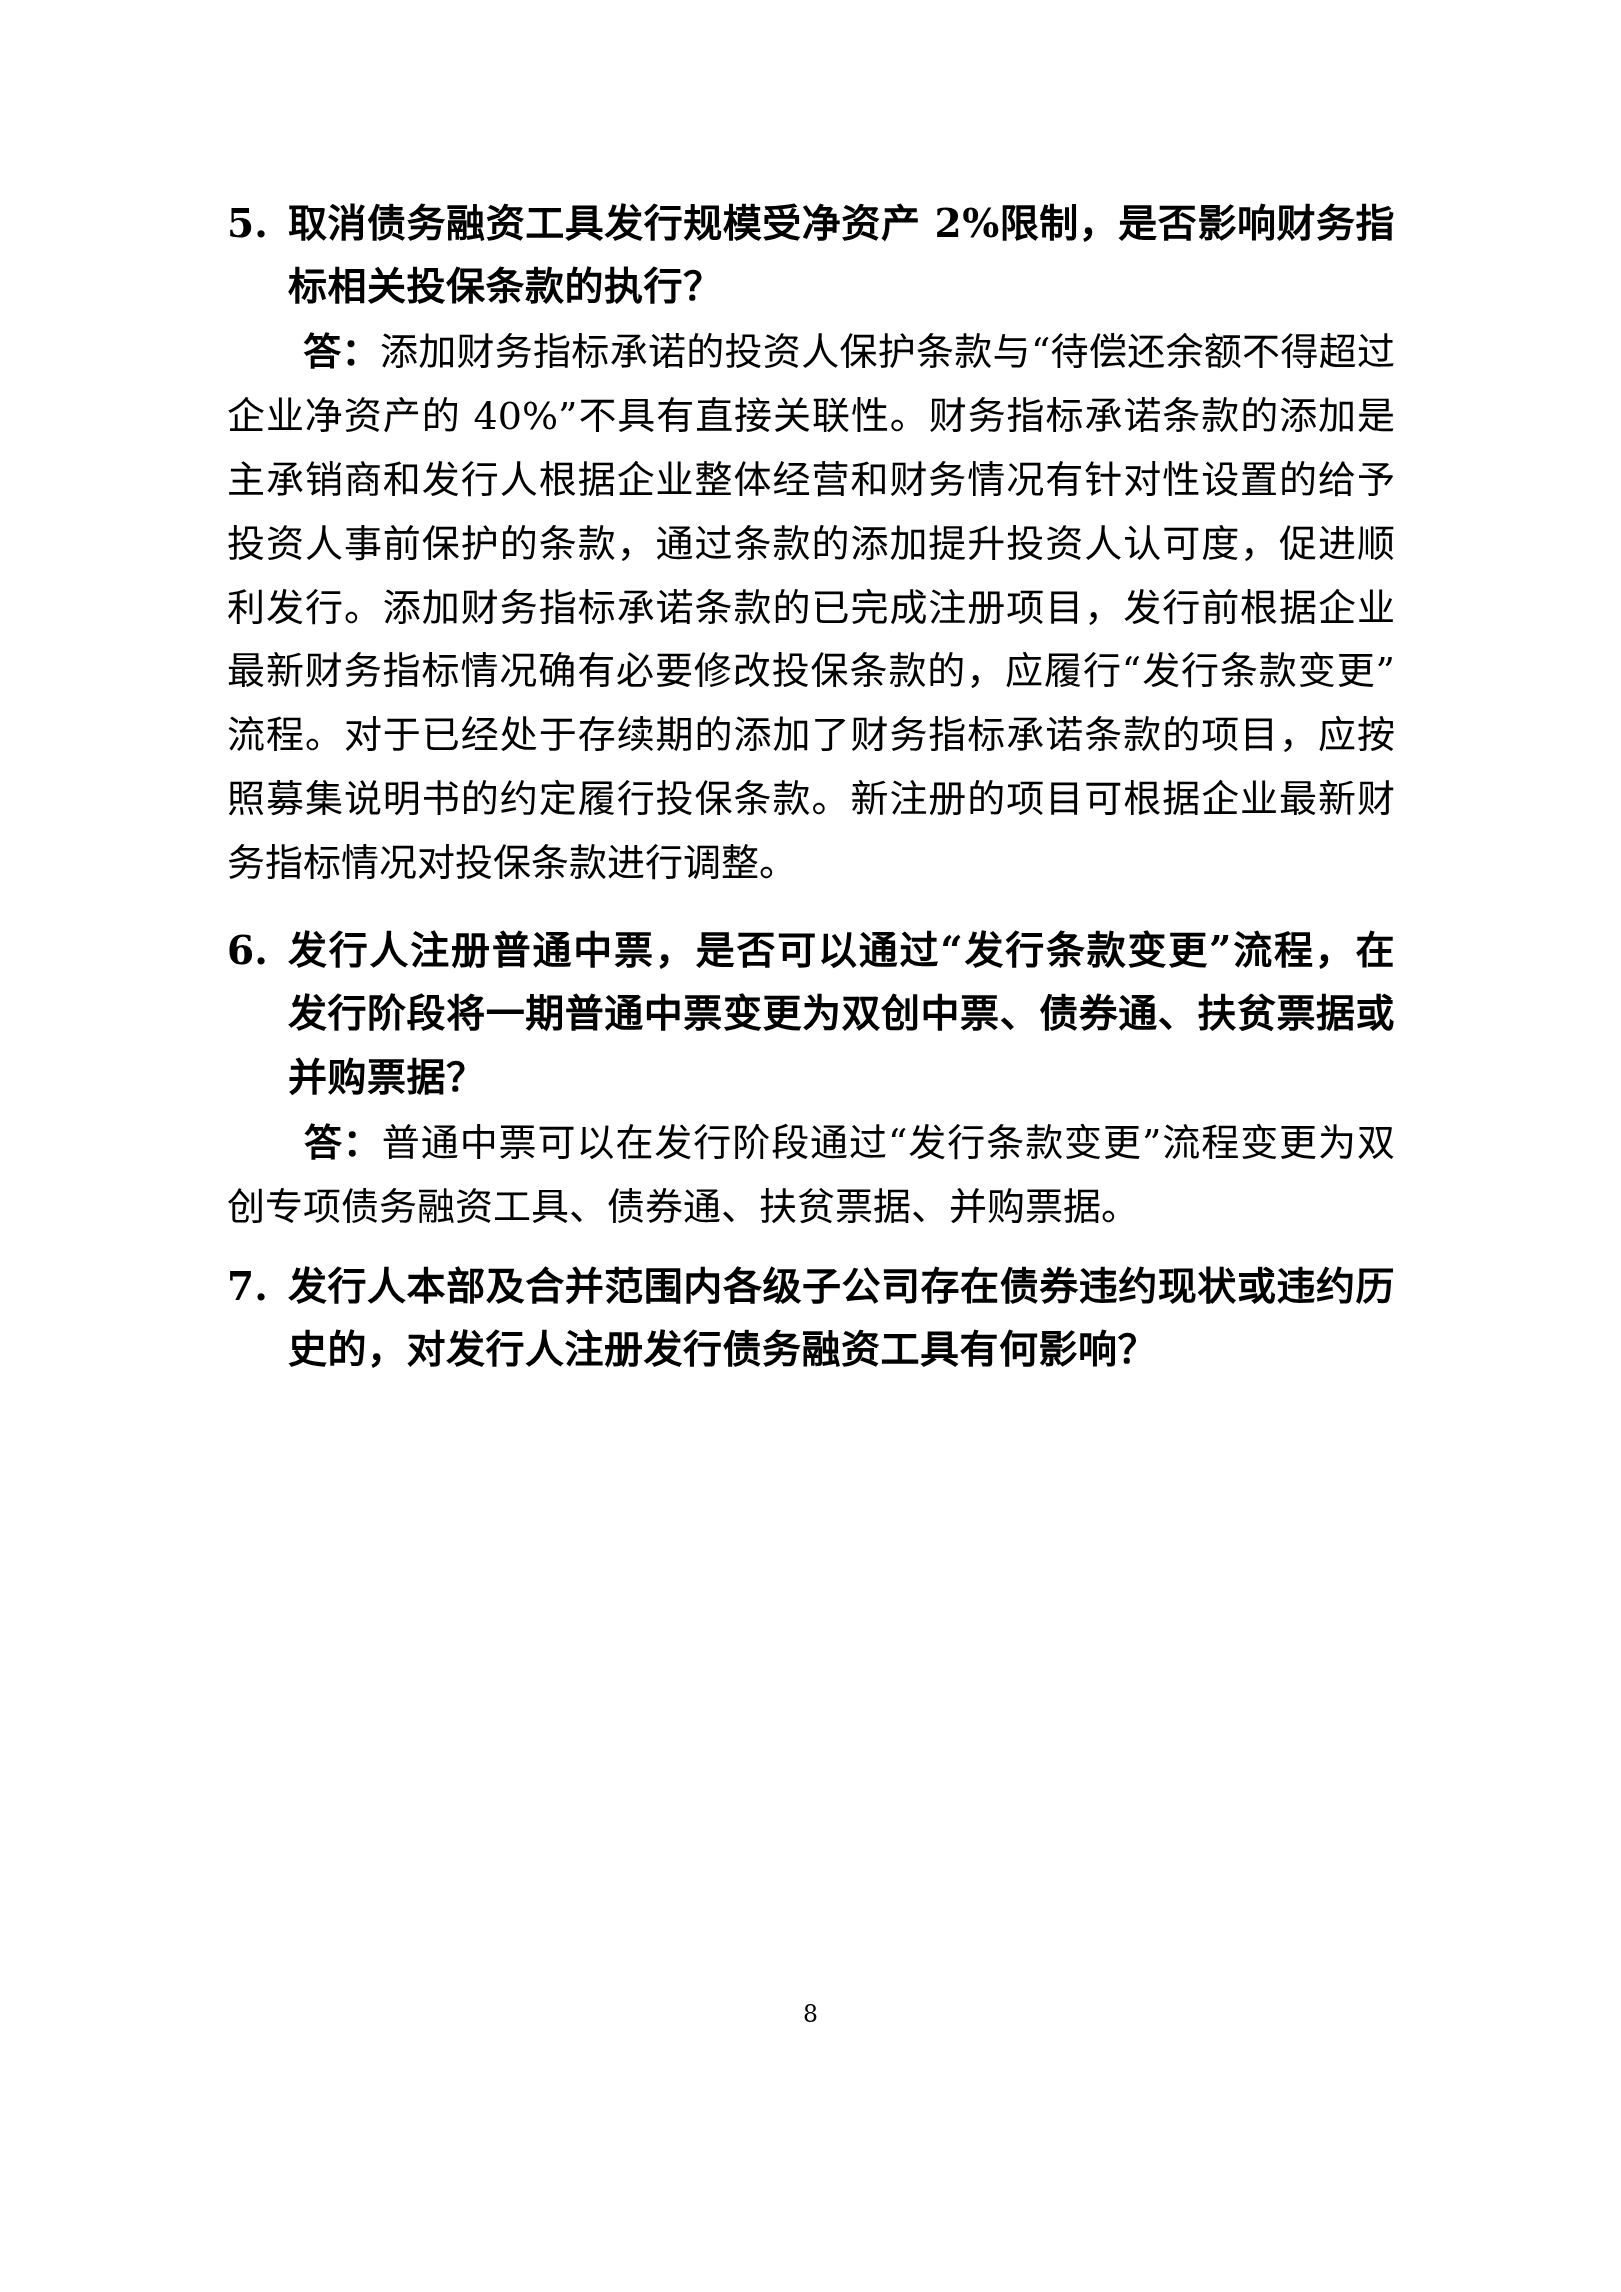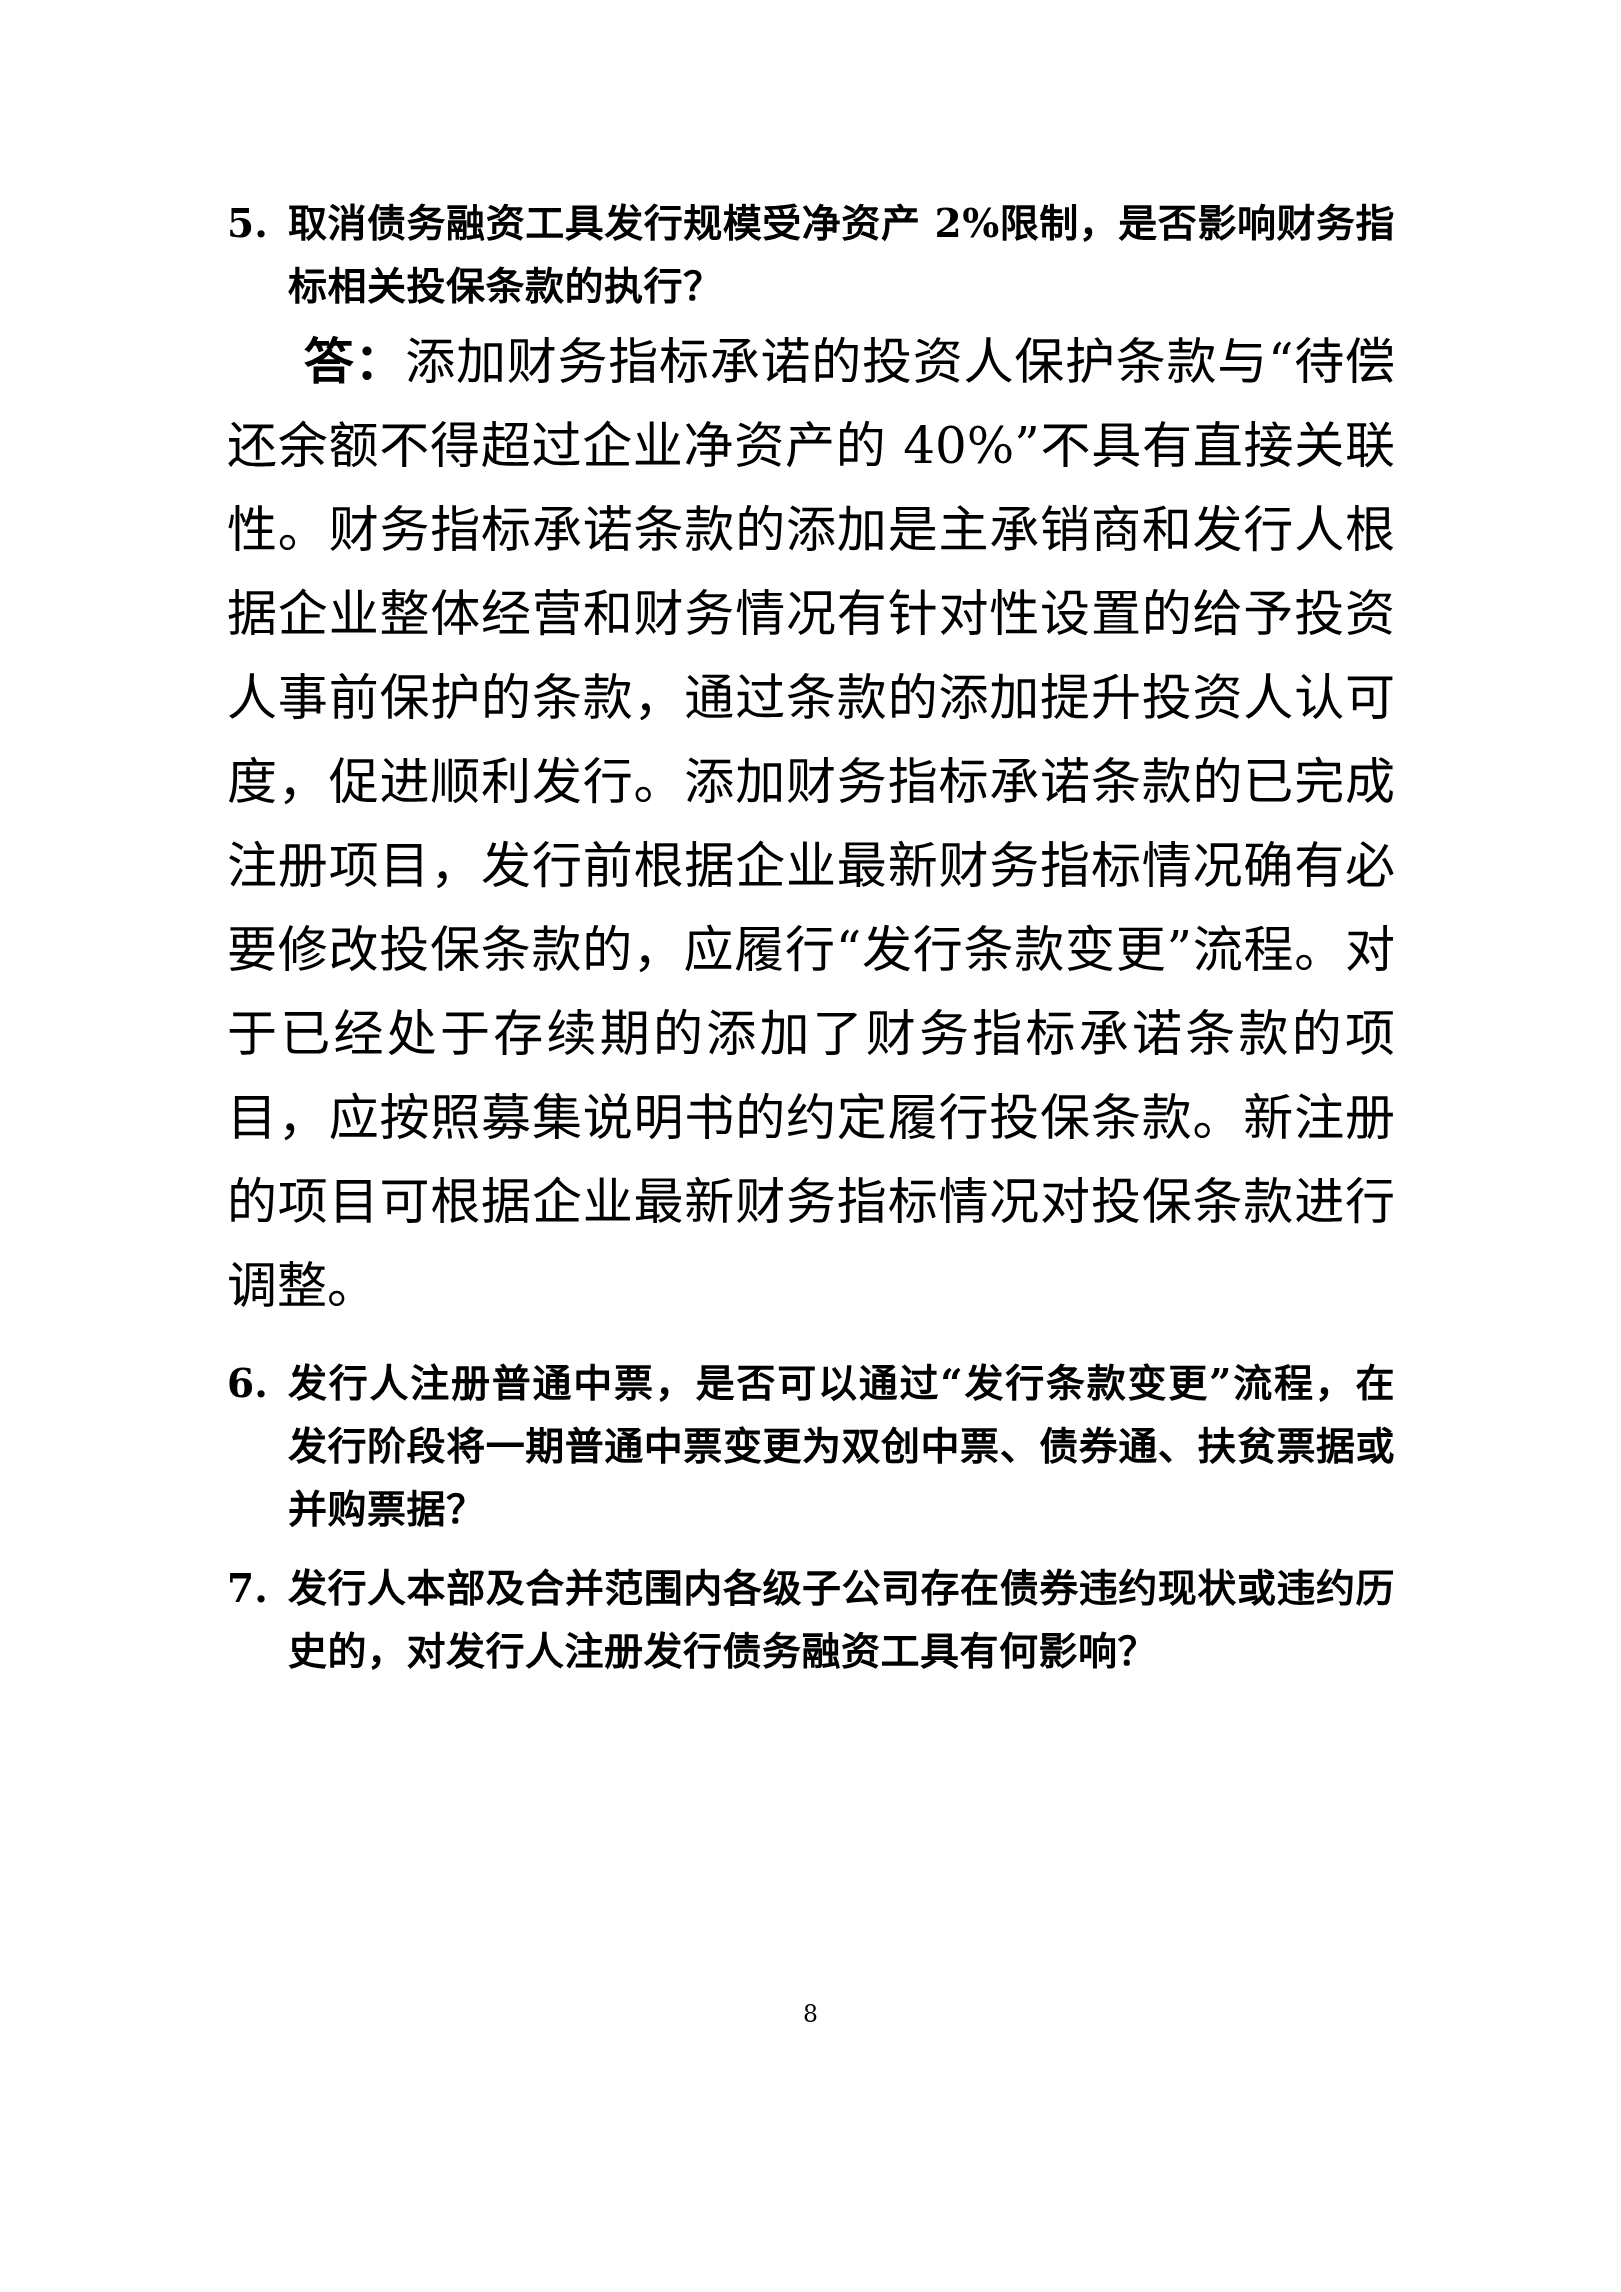--- a/index.html
+++ b/index.html
@@ -53,21 +53,21 @@
   .q-text {
     flex: 1 1 auto;
     font-weight: bold;
     text-align: justify;
     text-justify: inter-character;
     word-break: break-all;
   }
 
   
   .answer {
-    font-size: 50px;
+    font-size: 38px;
     line-height: 1.68;
     text-align: justify;
     text-justify: inter-character;
     word-break: break-all;
     margin: 0 0 3.9px 0;
     text-indent: 0;
   }
   .answer .indent {
     display: inline-block;
     width: 76px;
@@ -106,20 +106,21 @@
       <p class="answer"><span class="indent"></span><span class="ans-label">答：</span><span>添加财务指标承诺的投资人保护条款与“待偿还余额不得超过企业净资产的 40%”不具有直接关联性。财务指标承诺条款的添加是主承销商和发行人根据企业整体经营和财务情况有针对性设置的给予投资人事前保护的条款，通过条款的添加提升投资人认可度，促进顺利发行。添加财务指标承诺条款的已完成注册项目，发行前根据企业最新财务指标情况确有必要修改投保条款的，应履行“发行条款变更”流程。对于已经处于存续期的添加了财务指标承诺条款的项目，应按照募集说明书的约定履行投保条款。新注册的项目可根据企业最新财务指标情况对投保条款进行调整。</span></p>
     </div>
 
     <div class="gap-md"></div>
 
     <div class="qa-block">
       <div class="question">
         <span class="q-number">6.</span>
         <span class="q-text">发行人注册普通中票，是否可以通过“发行条款变更”流程，在发行阶段将一期普通中票变更为双创中票、债券通、扶贫票据或并购票据？</span>
       </div>
+      <p class="answer"><span class="indent"></span><span class="ans-label">答：</span><span>普通中票可以在发行阶段通过“发行条款变更”流程变更为双创专项债务融资工具、债券通、扶贫票据、并购票据。</span></p>
     </div>
 
     <div class="gap-sm"></div>
 
     <div class="qa-block">
       <div class="question">
         <span class="q-number">7.</span>
         <span class="q-text">发行人本部及合并范围内各级子公司存在债券违约现状或违约历史的，对发行人注册发行债务融资工具有何影响？</span>
       </div>
     </div>

